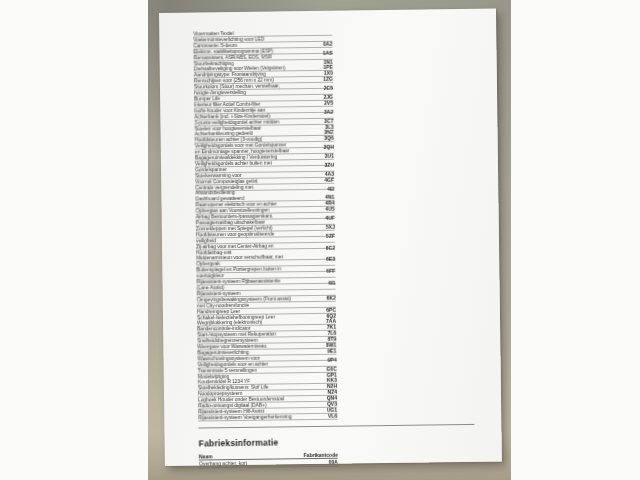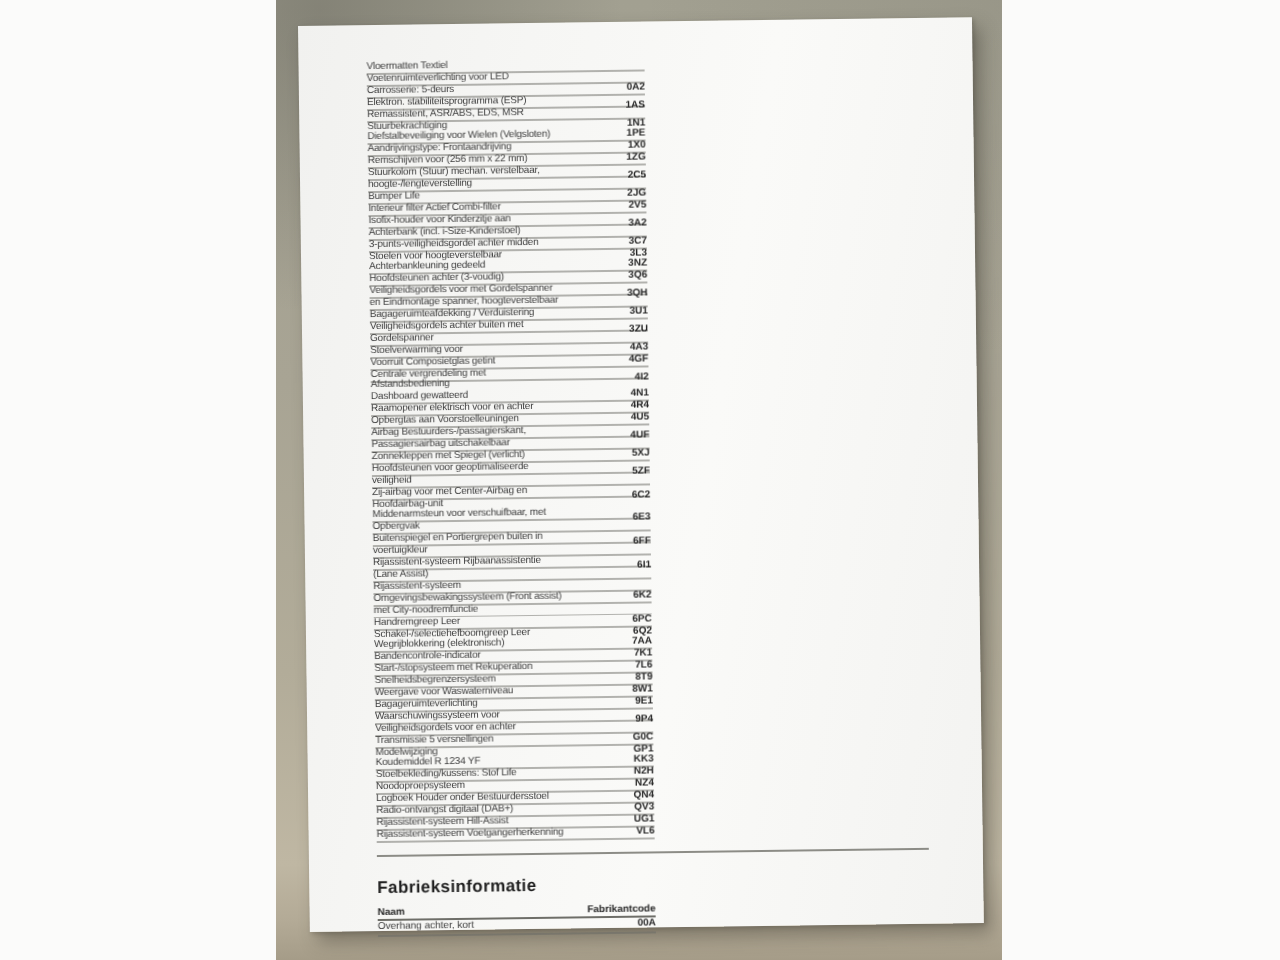--- a/index.html
+++ b/index.html
@@ -4,21 +4,21 @@
 <style>
   html,body{margin:0;padding:0;}
   body{
     width:640px;height:480px;overflow:hidden;
     background:#fbfbfa;
     font-family:"Liberation Sans","DejaVu Sans",sans-serif;
   }
   .canvas{position:relative;width:640px;height:480px;background:#fbfbfa;overflow:hidden;}
   
   .photo{
-    position:absolute;left:138px;top:0;width:363px;height:480px;
+    position:absolute;left:148px;top:0;width:363px;height:480px;
     background:
       radial-gradient(circle at 6% 1%, rgba(55,55,50,0.28), rgba(55,55,50,0) 26%),
       radial-gradient(circle at 100% 0%, rgba(70,68,60,0.10), rgba(70,68,60,0) 30%),
       linear-gradient(180deg,#a2a091 0%,#a8a494 40%,#b2ac99 70%,#bfb7a3 90%,#b3aa96 96%,#a59c88 100%);
     overflow:hidden;
   }
   
   .paper{
     position:absolute;left:11px;top:13px;width:337px;height:453px;
     transform:rotate(-0.75deg);transform-origin:0 0;

